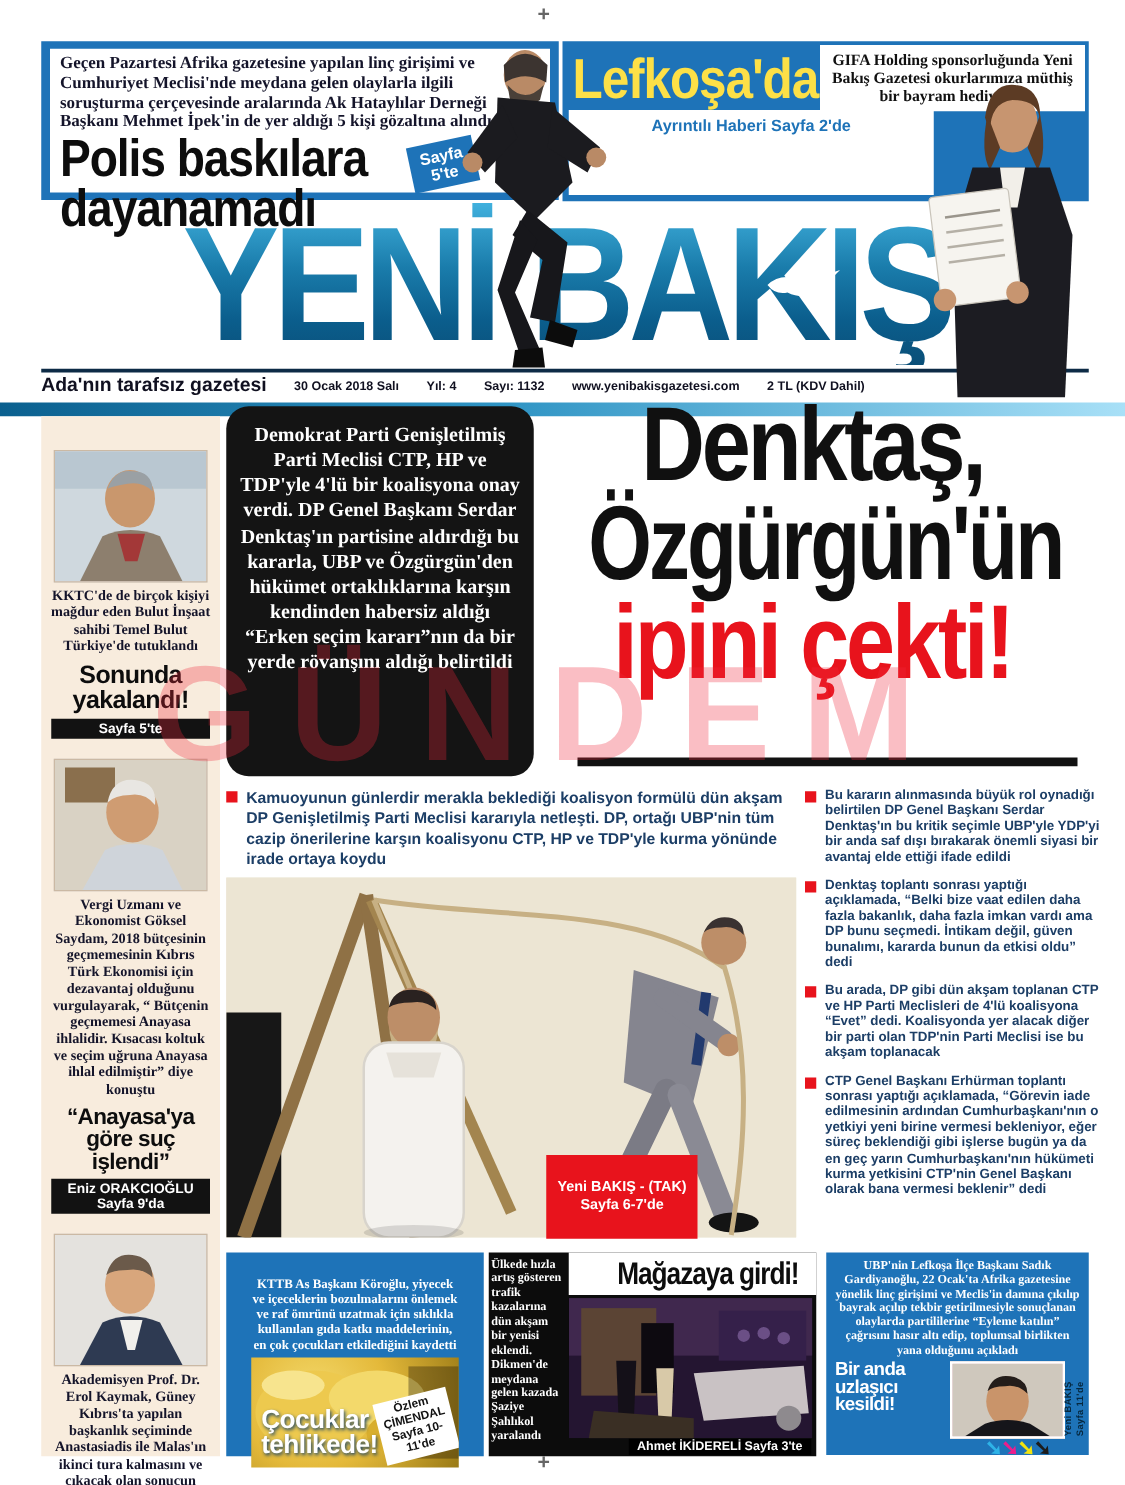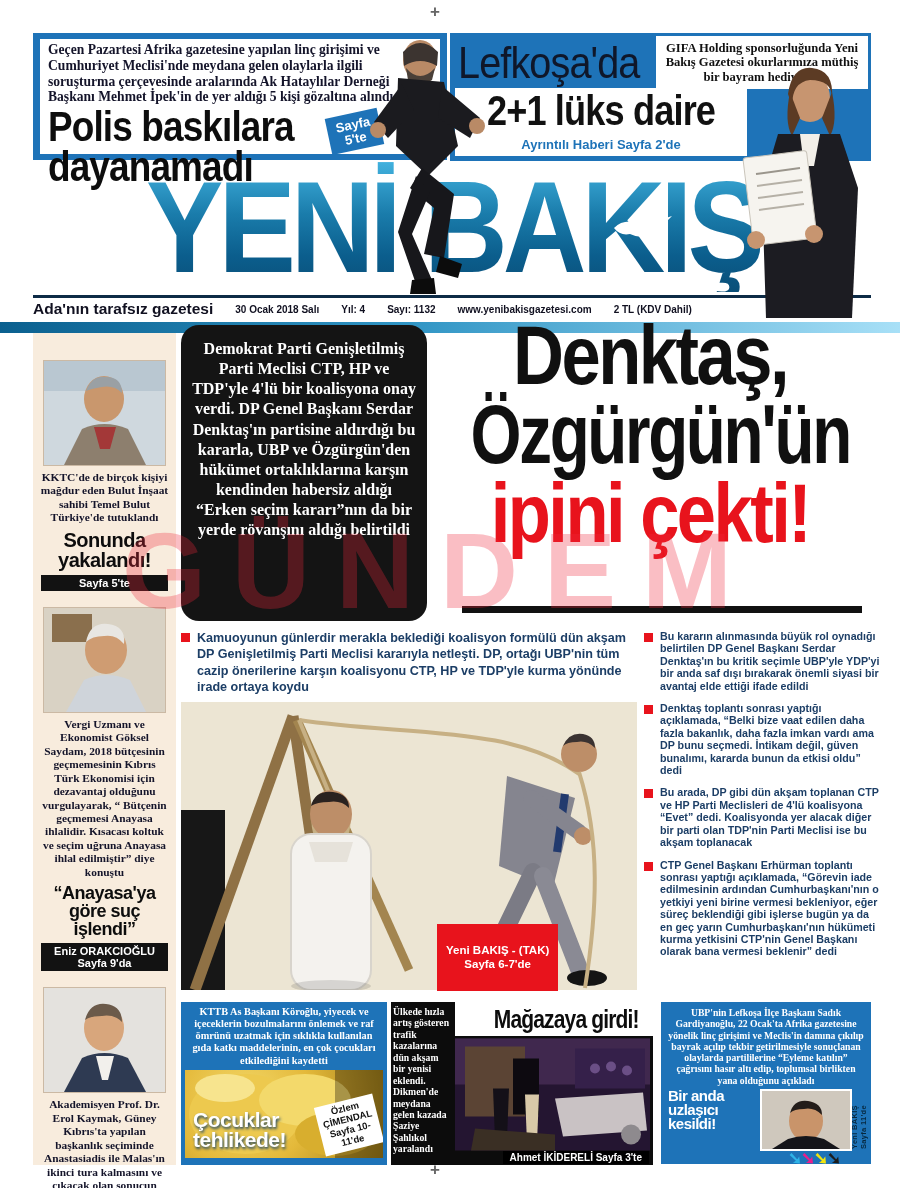--- a/index.html
+++ b/index.html
@@ -15,21 +15,21 @@
   
   .box-tl{position:absolute;left:33px;top:33px;width:414px;height:127px;background:#1e73b8;}
   .box-tl .inner{position:absolute;left:7px;top:6px;right:7px;bottom:6px;background:#fff;padding:3px 8px 0 8px;}
   .tl-deck{font-size:13.6px;line-height:1.16;color:#14142a;}
   .tl-headline{font-size:42px;line-height:.96;color:#0d0d0d;font-weight:900;letter-spacing:-1px;margin-top:2px;}
   .tl-badge{position:absolute;left:288px;top:74px;background:#1e73b8;color:#fff;font-weight:bold;
             font-size:13px;line-height:1.05;padding:5px 9px;transform:rotate(-12deg);text-align:center;}
 
   
   .box-tr{position:absolute;left:450px;top:33px;width:421px;height:128px;background:#1e73b8;}
-  .tr-kicker{position:absolute;left:8px;top:4px;color:#0f172a;font-weight:400;font-size:45px;letter-spacing:-1px;}
+  .tr-kicker{position:absolute;left:8px;top:4px;color:#fde047;font-weight:700;font-size:45px;letter-spacing:-1px;}
   .tr-sponsor{position:absolute;right:3px;top:3px;width:204px;background:#fff;color:#111;
               font-size:12.6px;line-height:1.15;text-align:center;padding:5px 4px;}
   .tr-band{position:absolute;left:5px;top:55px;width:292px;height:68px;background:#fff;text-align:center;}
   .tr-headline{font-size:43px;font-weight:900;color:#111;letter-spacing:-1px;line-height:1;margin-top:1px;}
   .tr-detail{color:#1e73b8;font-size:13px;font-weight:bold;margin-top:5px;}
 
   
   .masthead{position:absolute;left:33px;top:152px;width:840px;height:140px;display:flex;
             align-items:flex-end;justify-content:center;}
   .masthead-title{font-weight:900;font-size:116px;line-height:1;letter-spacing:-5px;color:#136a9c;
@@ -72,21 +72,21 @@
   .bullet{display:flex;font-size:10.7px;line-height:1.16;color:#1c3e66;font-weight:bold;}
 
   
   .montage{position:absolute;left:181px;top:702px;width:456px;height:288px;background:#ece5d3;}
   .montage svg{display:block;width:100%;height:100%;}
   .montage-caption{position:absolute;left:256px;top:222px;background:#e8131c;color:#fff;
                    font-size:11.5px;font-weight:bold;text-align:center;line-height:1.25;padding:19px 9px;}
 
   
   .bs-a{position:absolute;left:181px;top:1002px;width:206px;height:163px;background:#1e73b8;
-        box-sizing:border-box;padding:4px;}
+        box-sizing:border-box;padding:20px;}
   .bs-a .deck{color:#fff;font-size:10.3px;line-height:1.18;text-align:center;}
   .bs-a .photo{position:relative;height:88px;margin-top:3px;background:
         radial-gradient(circle at 30% 35%,#f3d96b 0%,#e4b93a 45%,#9a7a16 100%);overflow:hidden;}
   .bs-a .photo svg{position:absolute;inset:0;width:100%;height:100%;}
   .bs-a .headline{position:absolute;left:8px;bottom:8px;color:#fff;font-weight:900;font-size:21px;
         line-height:.95;letter-spacing:-.5px;text-shadow:1px 2px 3px #14406b;}
   .bs-a .badge{position:absolute;right:4px;bottom:8px;width:56px;background:#fff;color:#111;
         font-size:9.5px;font-weight:bold;text-align:center;line-height:1.15;padding:3px 2px;
         transform:rotate(-14deg);}
 
@@ -165,23 +165,20 @@
       <path d="M54 254 L76 252 L78 268 L52 268 Z" fill="#0c0c0c"></path>
     </svg>
   </div>
 
   <div class="box-tr">
     <div class="tr-kicker">
       <span class="cxl">Lefkoşa'da</span>
     </div>
     <div class="tr-sponsor serifb">GIFA Holding sponsorluğunda Yeni Bakış Gazetesi okurlarımıza müthiş bir bayram hediyesi...</div>
     <div class="tr-band">
-      <div class="tr-headline">
-        <span class="cx">2+1 lüks daire</span>
-      </div>
       <div class="tr-detail">Ayrıntılı Haberi Sayfa 2'de</div>
     </div>
   </div>
 
   <div class="woman">
     <svg viewBox="0 0 134 260">
       <ellipse cx="70" cy="40" rx="20" ry="24" fill="#c79570"></ellipse>
       <path d="M48 36 Q52 8 72 10 Q94 12 92 40 Q92 22 70 22 Q52 24 52 48 Z" fill="#5c3b24"></path>
       <path d="M50 34 Q44 64 52 78 L60 60 Z" fill="#5c3b24"></path>
       <path d="M92 34 Q98 64 90 78 L82 60 Z" fill="#5c3b24"></path>

